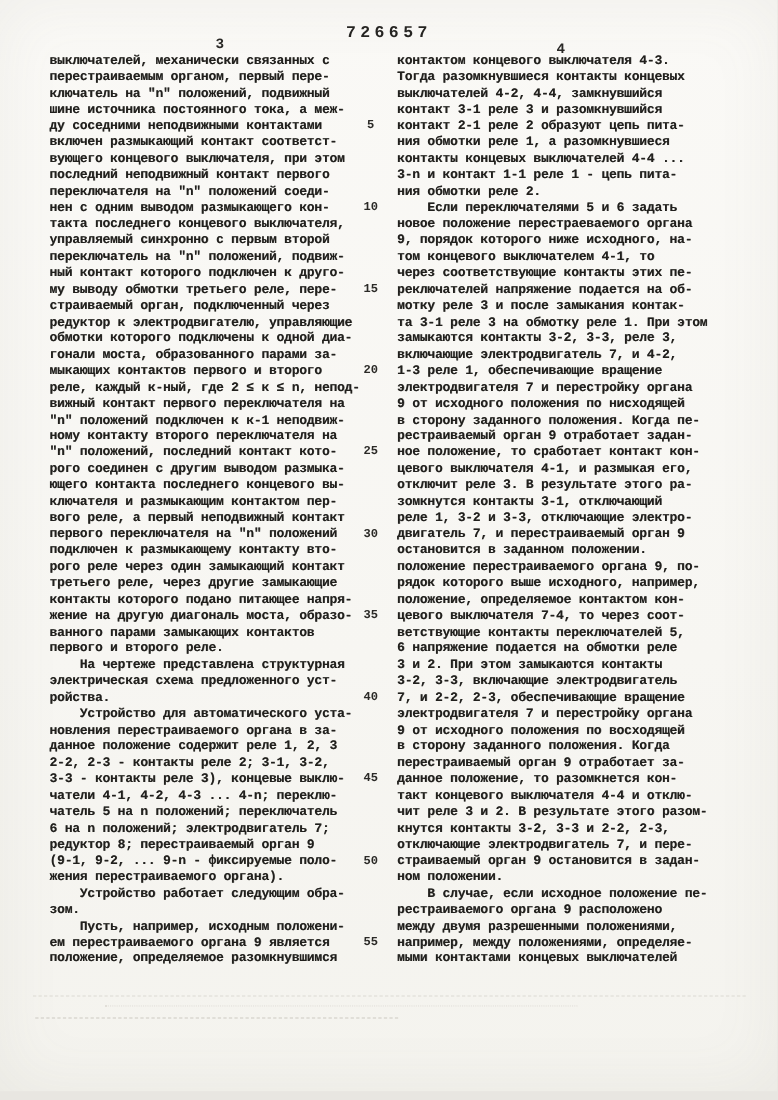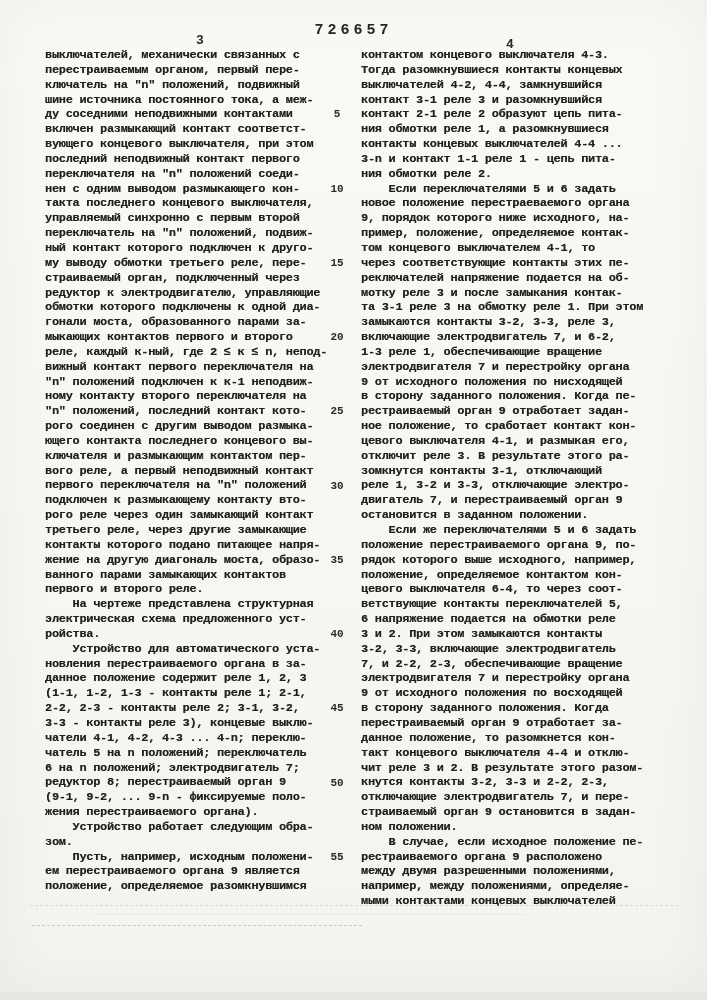--- a/index.html
+++ b/index.html
@@ -104,21 +104,20 @@
       <div class="line">контакты которого подано питающее напря-</div>
       <div class="line">жение на другую диагональ моста, образо-</div>
       <div class="line">ванного парами замыкающих контактов</div>
       <div class="line">первого и второго реле.</div>
       <div class="line">    На чертеже представлена структурная</div>
       <div class="line">электрическая схема предложенного уст-</div>
       <div class="line">ройства.</div>
       <div class="line">    Устройство для автоматического уста-</div>
       <div class="line">новления перестраиваемого органа в за-</div>
       <div class="line">данное положение содержит реле 1, 2, 3</div>
-      <div class="line">(1-1, 1-2, 1-3 - контакты реле 1; 2-1,</div>
       <div class="line">2-2, 2-3 - контакты реле 2; 3-1, 3-2,</div>
       <div class="line">3-3 - контакты реле 3), концевые выклю-</div>
       <div class="line">чатели 4-1, 4-2, 4-3 ... 4-n; переклю-</div>
       <div class="line">чатель 5 на n положений; переключатель</div>
       <div class="line">6 на n положений; электродвигатель 7;</div>
       <div class="line">редуктор 8; перестраиваемый орган 9</div>
       <div class="line">(9-1, 9-2, ... 9-n - фиксируемые поло-</div>
       <div class="line">жения перестраиваемого органа).</div>
       <div class="line">    Устройство работает следующим обра-</div>
       <div class="line">зом.</div>
@@ -147,45 +146,43 @@
       <div class="line">выключателей 4-2, 4-4, замкнувшийся</div>
       <div class="line">контакт 3-1 реле 3 и разомкнувшийся</div>
       <div class="line">контакт 2-1 реле 2 образуют цепь пита-</div>
       <div class="line">ния обмотки реле 1, а разомкнувшиеся</div>
       <div class="line">контакты концевых выключателей 4-4 ...</div>
       <div class="line">3-n и контакт 1-1 реле 1 - цепь пита-</div>
       <div class="line">ния обмотки реле 2.</div>
       <div class="line">    Если переключателями 5 и 6 задать</div>
       <div class="line">новое положение перестраеваемого органа</div>
       <div class="line">9, порядок которого ниже исходного, на-</div>
-      <div class="line">пример, положение, определяемое контак-</div>
       <div class="line">том концевого выключателем 4-1, то</div>
       <div class="line">через соответствующие контакты этих пе-</div>
       <div class="line">реключателей напряжение подается на об-</div>
       <div class="line">мотку реле 3 и после замыкания контак-</div>
       <div class="line">та 3-1 реле 3 на обмотку реле 1. При этом</div>
       <div class="line">замыкаются контакты 3-2, 3-3, реле 3,</div>
-      <div class="line">включающие электродвигатель 7, и 6-2,</div>
+      <div class="line">включающие электродвигатель 7, и 4-2,</div>
       <div class="line">1-3 реле 1, обеспечивающие вращение</div>
       <div class="line">электродвигателя 7 и перестройку органа</div>
       <div class="line">9 от исходного положения по нисходящей</div>
       <div class="line">в сторону заданного положения. Когда пе-</div>
       <div class="line">рестраиваемый орган 9 отработает задан-</div>
       <div class="line">ное положение, то сработает контакт кон-</div>
       <div class="line">цевого выключателя 4-1, и размыкая его,</div>
       <div class="line">отключит реле 3. В результате этого ра-</div>
       <div class="line">зомкнутся контакты 3-1, отключающий</div>
       <div class="line">реле 1, 3-2 и 3-3, отключающие электро-</div>
       <div class="line">двигатель 7, и перестраиваемый орган 9</div>
       <div class="line">остановится в заданном положении.</div>
-      <div class="line">    Если же переключателями 5 и 6 задать</div>
       <div class="line">положение перестраиваемого органа 9, по-</div>
       <div class="line">рядок которого выше исходного, например,</div>
       <div class="line">положение, определяемое контактом кон-</div>
-      <div class="line">цевого выключателя 6-4, то через соот-</div>
+      <div class="line">цевого выключателя 7-4, то через соот-</div>
       <div class="line">ветствующие контакты переключателей 5,</div>
       <div class="line">6 напряжение подается на обмотки реле</div>
       <div class="line">3 и 2. При этом замыкаются контакты</div>
       <div class="line">3-2, 3-3, включающие электродвигатель</div>
       <div class="line">7, и 2-2, 2-3, обеспечивающие вращение</div>
       <div class="line">электродвигателя 7 и перестройку органа</div>
       <div class="line">9 от исходного положения по восходящей</div>
       <div class="line">в сторону заданного положения. Когда</div>
       <div class="line">перестраиваемый орган 9 отработает за-</div>
       <div class="line">данное положение, то разомкнется кон-</div>

